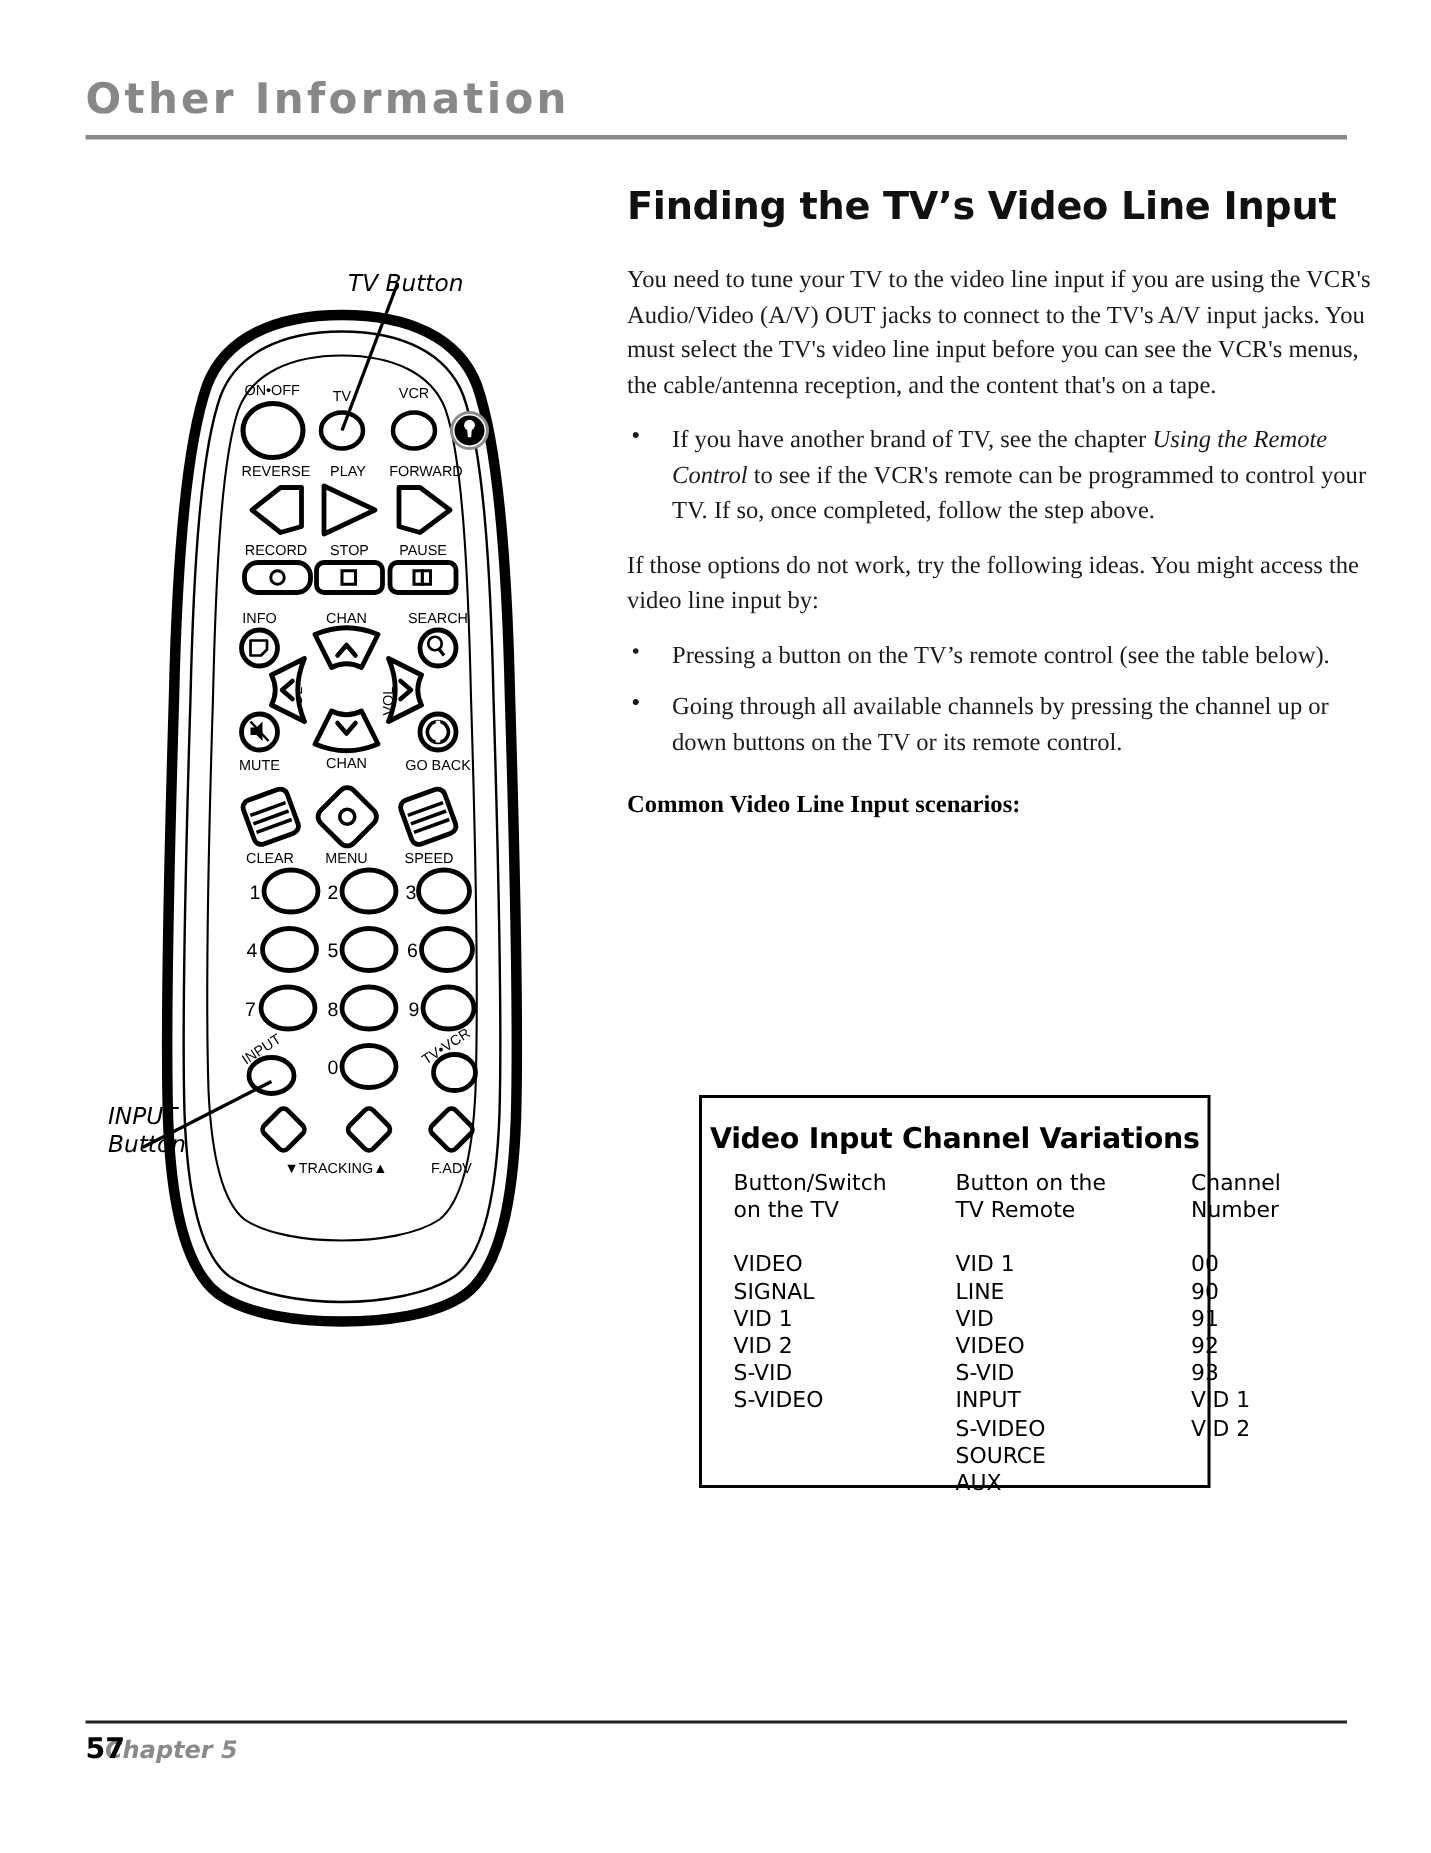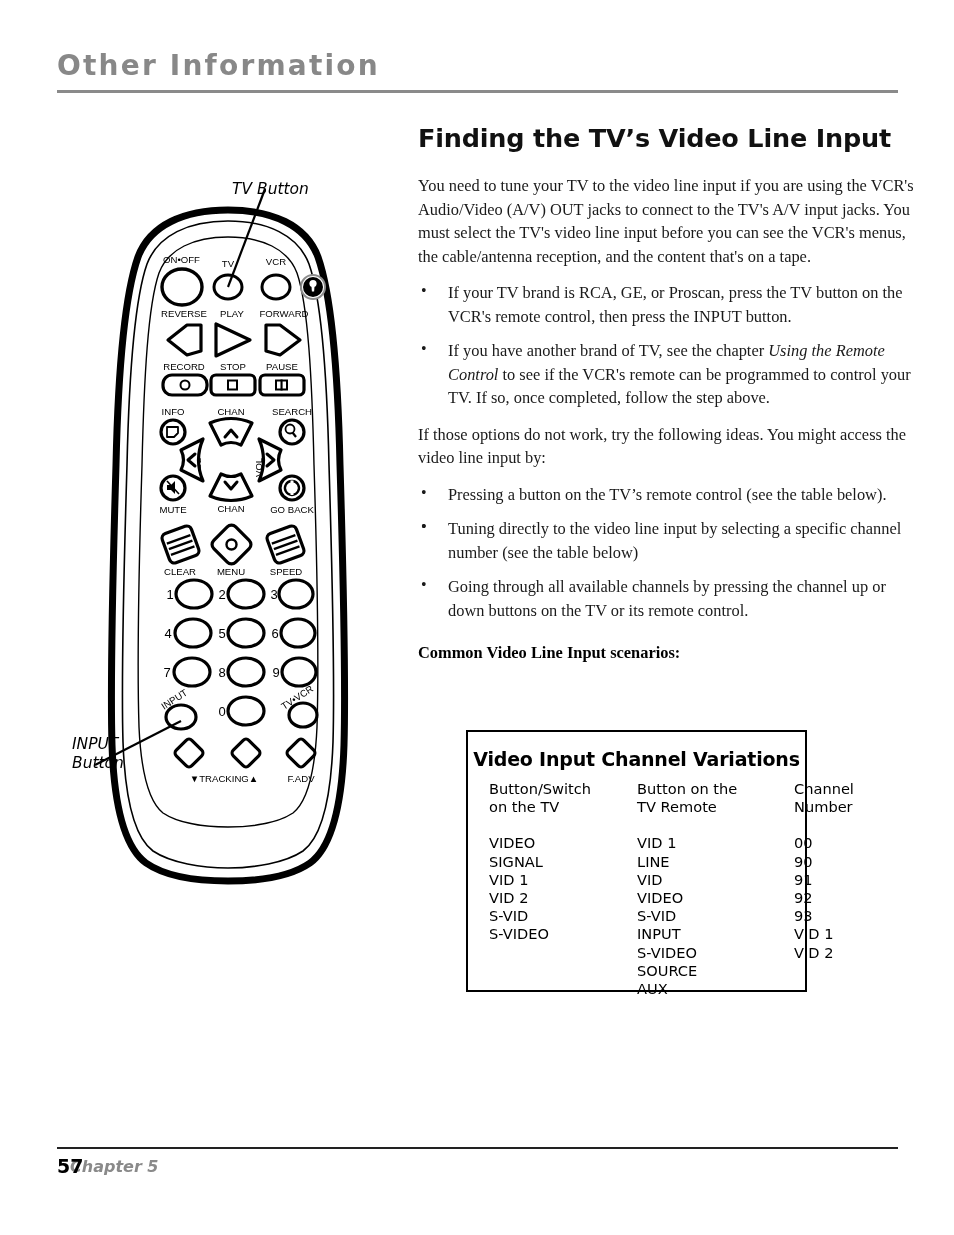--- a/index.html
+++ b/index.html
@@ -367,41 +367,39 @@
 
 <div class="content-col">
 
   <h1 class="page-title">Finding the TV’s Video Line Input</h1>
 
   <p class="body-text">You need to tune your TV to the video line input if you are using the VCR's Audio/Video (A/V) OUT jacks to connect to the TV's A/V input jacks. You must select the TV's video line input before you can see the VCR's menus, the cable/antenna reception, and the content that's on a tape.</p>
 
   <ul class="bullets">
     <li>
       <span class="bullet-dot">•</span>
-      <span>If your TV brand is RCA, GE, or Proscan, press the TV button on the VCR's remote control, then press the INPUT button.</span>
     </li>
     <li>
       <span class="bullet-dot">•</span>
       <span>If you have another brand of TV, see the chapter </span><span class="ital">Using the Remote Control</span><span> to see if the VCR's remote can be programmed to control your TV. If so, once completed, follow the step above.</span>
     </li>
   </ul>
 
   <p class="body-text">If those options do not work, try the following ideas. You might access the video line input by:</p>
 
   <ul class="bullets">
     <li>
       <span class="bullet-dot">•</span>
       <span>Pressing a button on the TV’s remote control (see the table below).</span>
     </li>
     <li>
       <span class="bullet-dot">•</span>
     </li>
     <li>
       <span class="bullet-dot">•</span>
-      <span>Tuning directly to the video line input by selecting a specific channel number (see the table below)</span>
     </li>
     <li>
       <span class="bullet-dot">•</span>
       <span>Going through all available channels by pressing the channel up or down buttons on the TV or its remote control.</span>
     </li>
   </ul>
 
   <p class="scenarios-label">Common Video Line Input scenarios:</p>
 </div>
 

